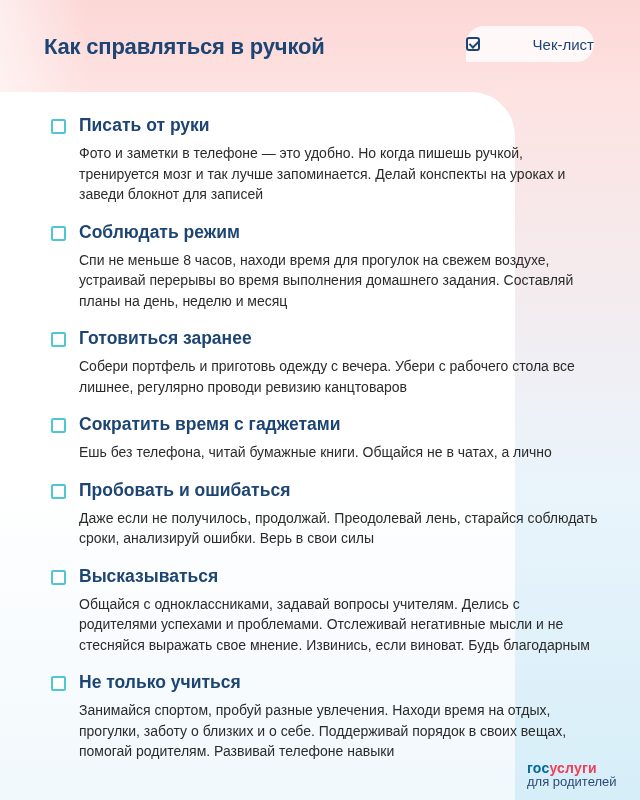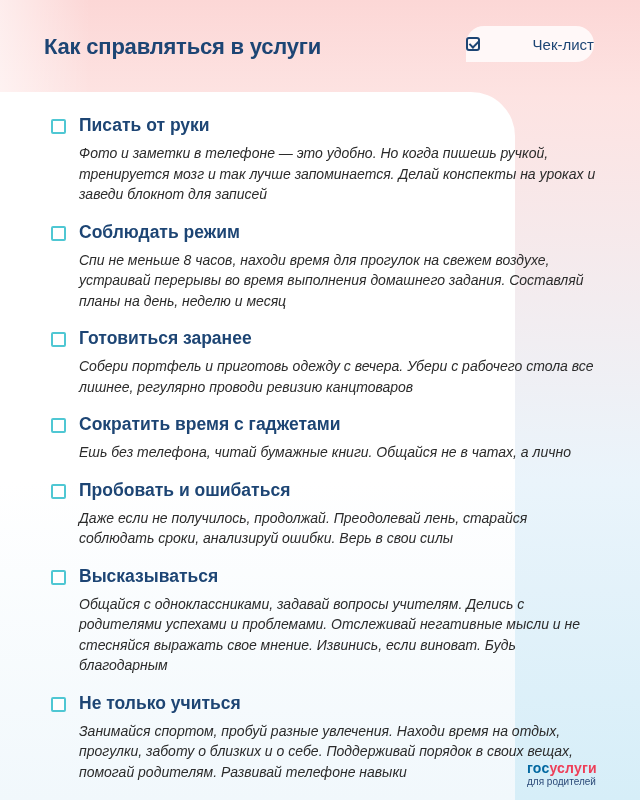--- a/index.html
+++ b/index.html
@@ -41,37 +41,37 @@
     .items { position: absolute; left: 0; top: 20px; width: 622px; }
     .item { position: relative; padding-left: 79px; margin-bottom: 14px; }
     .checkbox {
       position: absolute; left: 51px; top: 7px; width: 15px; height: 15px;
       border: 2px solid #4fc7d3; border-radius: 2px; box-sizing: border-box; background: #fff;
     }
     .item-title {
       font-size: 17.5px; font-weight: 700; color: #1d4574; line-height: 26px; margin-bottom: 5px;
     }
     .item-text {
-      font-size: 14px; color: #2b2b2b; line-height: 20.5px; width: 520px; font-style: italic;
+      font-size: 14px; color: #2b2b2b; line-height: 20.5px; width: 520px;
     }
     .logo {
       position: absolute; left: 527px; top: 760px; text-align: left;
     }
     .logo-main { font-size: 14px; font-weight: 700; letter-spacing: 0.2px; line-height: 16px; }
     .logo-main .gos { color: #0369a1; }
     .logo-main .uslugi { color: #ee3f58; margin-top: 48px; }
-    .logo-sub { font-size: 10px; color: #2b4a78; line-height: 12px; }
+    .logo-sub { font-size: 13px; color: #2b4a78; line-height: 12px; }
   </style>
 </head>
 <body>
 
 <div class="bg-left-fade"></div>
 
 <div class="header">
-  <div class="page-title">Как справляться в услуги</div>
+  <div class="page-title">Как справляться в ручкой</div>
   <div class="badge">
     <span class="badge-icon"></span>
     <span class="badge-label">Чек-лист</span>
   </div>
 </div>
 
 <div class="card">
   <div class="items">
     <div class="item">
       <span class="checkbox"></span>

